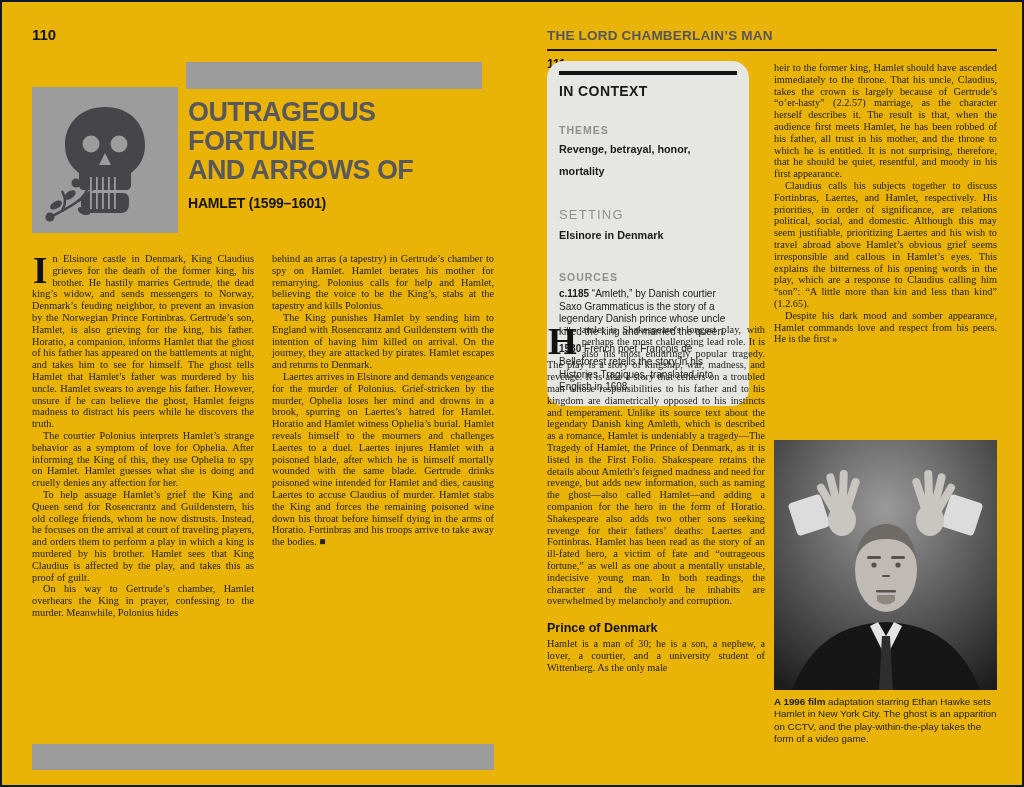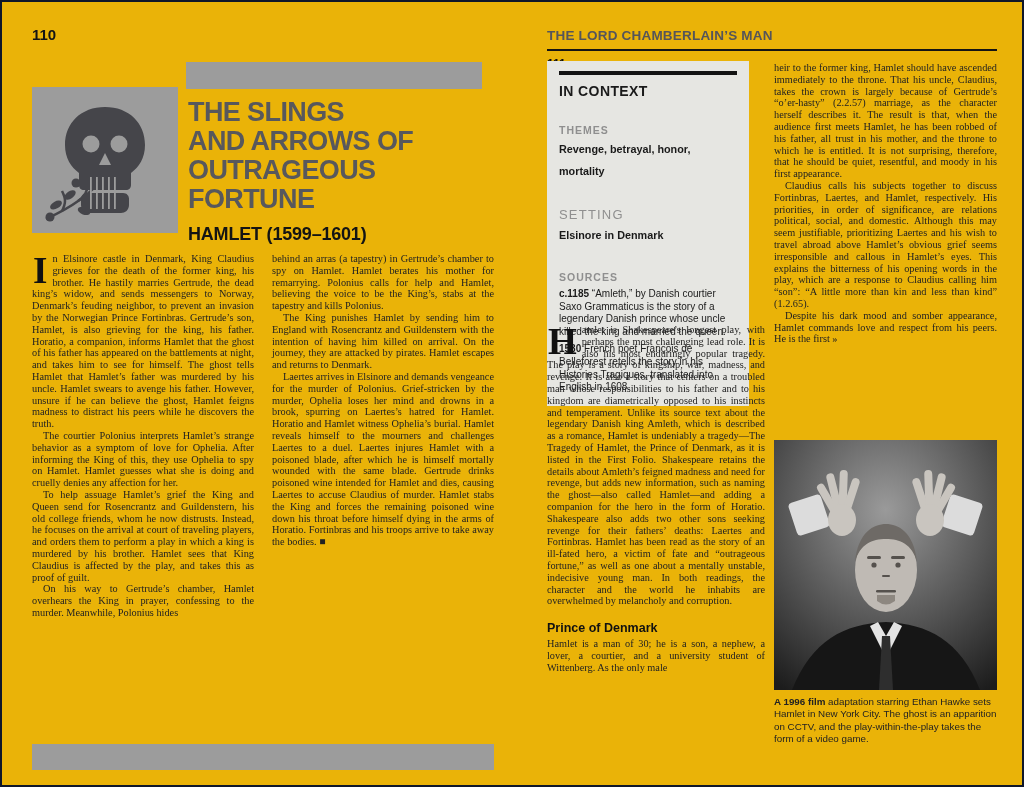--- a/index.html
+++ b/index.html
@@ -10,41 +10,41 @@
     font-family:"Liberation Serif", serif; color:#1e1e1e; overflow:hidden;
   }
   .abs { position:absolute; }
   .graybar { background:#9c9c9c; }
   .pagenum { font-family:"Liberation Sans", sans-serif; font-weight:700; font-size:15px; color:#141414; }
 
   
   .title { font-family:"Liberation Sans", sans-serif; font-weight:700; color:#58585c;
            font-size:27px; line-height:29px; letter-spacing:-0.6px; }
   .subtitle { font-family:"Liberation Sans", sans-serif; font-weight:700; color:#141414;
-              font-size:18px; margin-top:10px; letter-spacing:-0.2px; }
+              font-size:14px; margin-top:10px; letter-spacing:-0.2px; }
 
   
   .cols { display:flex; gap:18px; }
   .col { width:222px; }
   .body-p { font-size:10.3px; line-height:11.8px; text-align:justify; color:#222; }
   .body-p.indent { text-indent:11px; }
   .dropcap { float:left; font-weight:700; color:#111;
              font-size:37px; line-height:30px; padding:3px 5px 0 1px; }
   .subhead { font-family:"Liberation Sans", sans-serif; font-weight:700; font-size:12.5px;
              color:#111; margin:14px 0 3px 0; }
 
   
   .rp-header { display:flex; justify-content:flex-end; align-items:baseline; gap:14px;
                font-family:"Liberation Sans", sans-serif;flex-direction:column; }
   .rp-header-title { font-weight:700; font-size:13.5px; color:#55555a; letter-spacing:0.2px; }
   .rp-pagenum { font-weight:700; font-size:12px; color:#111; }
 
   
   .ctx-box { background:#e6e6e2; padding:10px 12px 12px 12px;
-             font-family:"Liberation Sans", sans-serif; color:#1a1a1a; }
+             font-family:"Liberation Sans", sans-serif; color:#1a1a1a;border-radius:17px; }
   .ctx-rule { height:4px; background:#131313; margin-bottom:8px; }
   .ctx-title { font-size:14px; font-weight:700; letter-spacing:0.4px; margin-bottom:10px; }
   .ctx-label { font-size:10.5px; font-weight:700; color:#8f8f8f; letter-spacing:1px; margin-top:25px; }
   .ctx-label.lg { font-size:13px; font-weight:400; letter-spacing:1.2px; }
   .ctx-value { font-size:10.8px; font-weight:700; line-height:22px; margin-top:2px; }
   .ctx-src { font-size:10px; line-height:12.6px; margin-top:5px; text-align:left; }
   .ctx-year { font-weight:700; }
 
   
   .photo { width:223px; height:250px; background:#2a2a2a; }
@@ -89,23 +89,22 @@
         <rect x="64" y="90" width="1.8" height="32"></rect>
         <rect x="70" y="90" width="1.8" height="32"></rect>
         <rect x="76" y="90" width="1.8" height="32"></rect>
         <rect x="82" y="90" width="1.8" height="32"></rect>
       </g>
     </svg>
   </div>
 
   <div class="abs" style="left:186px; top:96px; width:302px;">
     <div class="title">
-      <div>THE SLINGS</div>
+      <div>OUTRAGEOUS FORTUNE</div>
       <div>AND ARROWS OF</div>
-      <div>OUTRAGEOUS FORTUNE</div>
     </div>
     <div class="subtitle">HAMLET (1599–1601)</div>
   </div>
 
   <div class="abs cols" style="left:30px; top:251px; width:462px;">
     <div class="col">
       <p class="body-p"><span class="dropcap">I</span><span>n Elsinore castle in Denmark, King Claudius grieves for the death of the former king, his brother. He hastily marries Gertrude, the dead king’s widow, and sends messengers to Norway, Denmark’s feuding neighbor, to prevent an invasion by the Norwegian Prince Fortinbras. Gertrude’s son, Hamlet, is also grieving for the king, his father. Horatio, a companion, informs Hamlet that the ghost of his father has appeared on the battlements at night, and takes him to see for himself. The ghost tells Hamlet that Hamlet’s father was murdered by his uncle. Hamlet swears to avenge his father. However, unsure if he can believe the ghost, Hamlet feigns madness to distract his peers while he discovers the truth.</span></p>
       <p class="body-p indent">The courtier Polonius interprets Hamlet’s strange behavior as a symptom of love for Ophelia. After informing the King of this, they use Ophelia to spy on Hamlet. Hamlet guesses what she is doing and cruelly denies any affection for her.</p>
       <p class="body-p indent">To help assuage Hamlet’s grief the King and Queen send for Rosencrantz and Guildenstern, his old college friends, whom he now distrusts. Instead, he focuses on the arrival at court of traveling players, and orders them to perform a play in which a king is murdered by his brother. Hamlet sees that King Claudius is affected by the play, and takes this as proof of guilt.</p>
       <p class="body-p indent">On his way to Gertrude’s chamber, Hamlet overhears the King in prayer, confessing to the murder. Meanwhile, Polonius hides</p>

